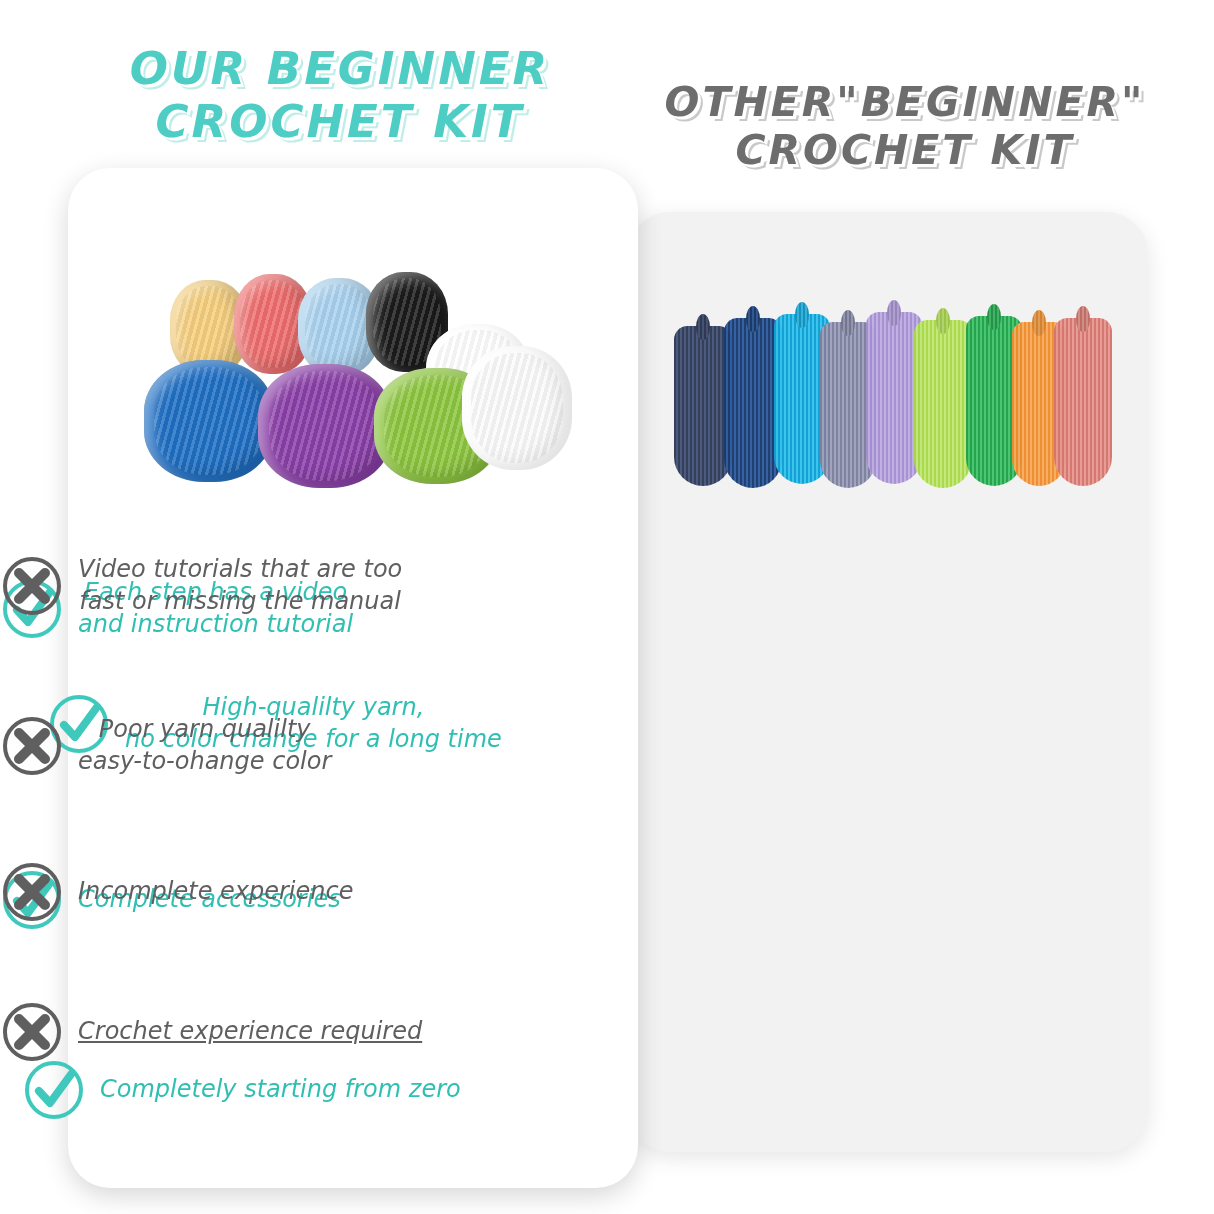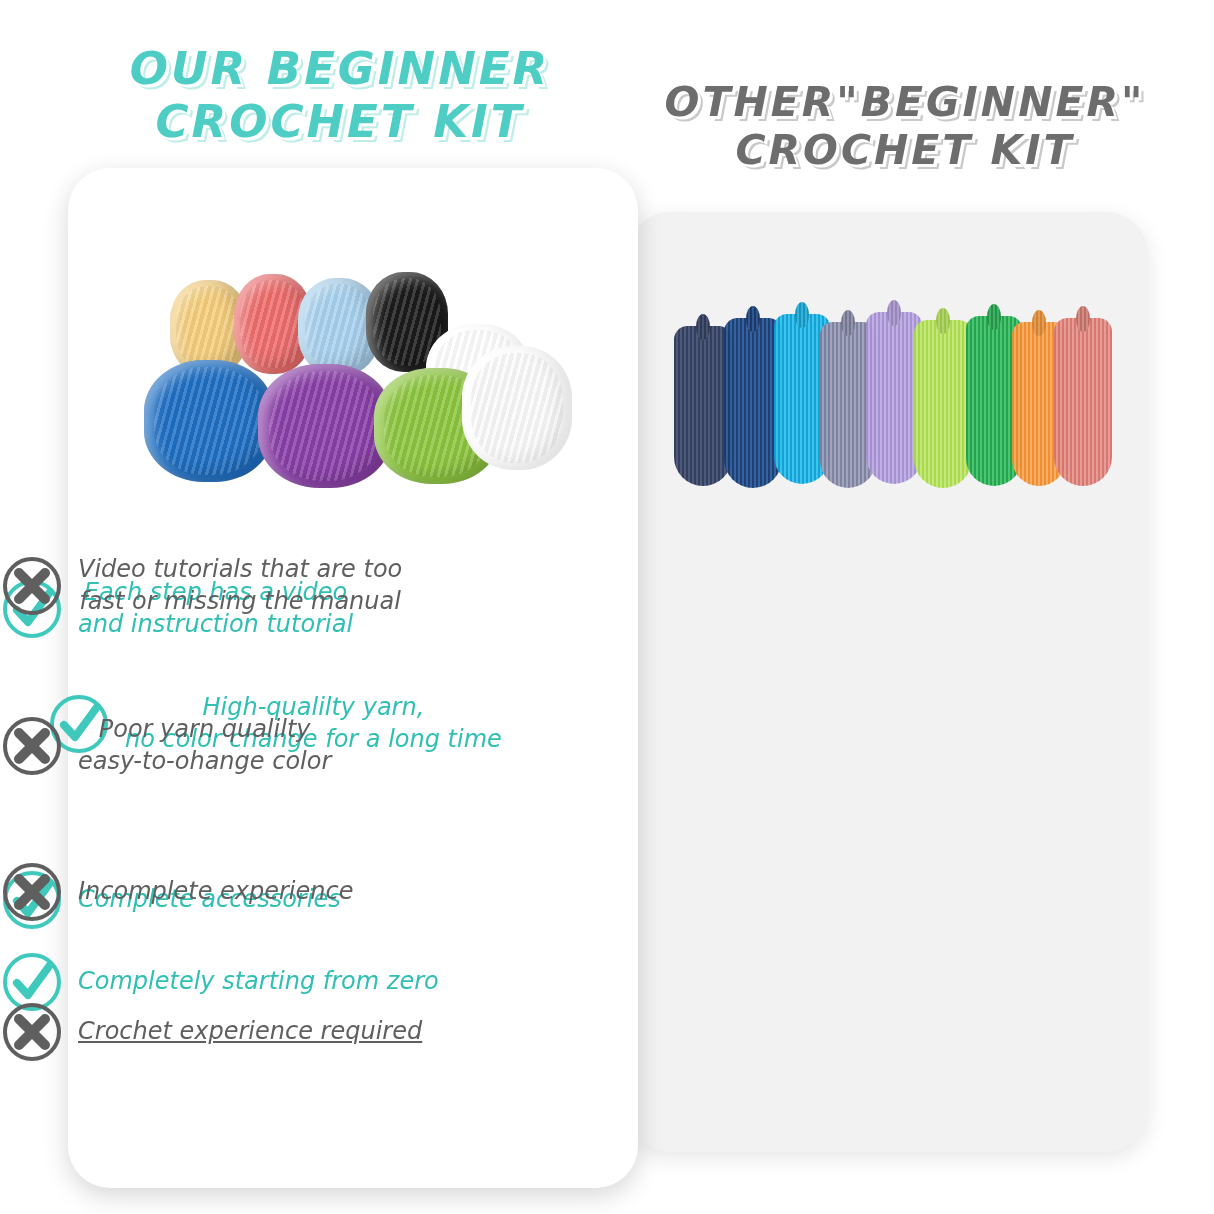--- a/index.html
+++ b/index.html
@@ -150,21 +150,21 @@
   <div class="left feature" style="top:868px;">
     <span class="mark">
       <svg viewBox="0 0 64 64">
           <circle cx="32" cy="32" r="27" fill="none" stroke="#3fc9bd" stroke-width="4"></circle>
           <path d="M17 33 L28 45 L50 15" fill="none" stroke="#3fc9bd" stroke-width="8" stroke-linecap="round" stroke-linejoin="round"></path>
         </svg>
     </span>
     <span class="feat-text" style="flex:1;white-space:pre-line;">Complete accessories</span>
   </div>
 
-  <div class="left feature" style="top:950px;">
+  <div class="left feature" style="top:1058px;margin-left:22px;">
     <span class="mark">
       <svg viewBox="0 0 64 64">
           <circle cx="32" cy="32" r="27" fill="none" stroke="#3fc9bd" stroke-width="4"></circle>
           <path d="M17 33 L28 45 L50 15" fill="none" stroke="#3fc9bd" stroke-width="8" stroke-linecap="round" stroke-linejoin="round"></path>
         </svg>
     </span>
     <span class="feat-text" style="flex:1;white-space:pre-line;">Completely starting from zero</span>
   </div>
 
   <div class="right feature" style="top:554px;">

